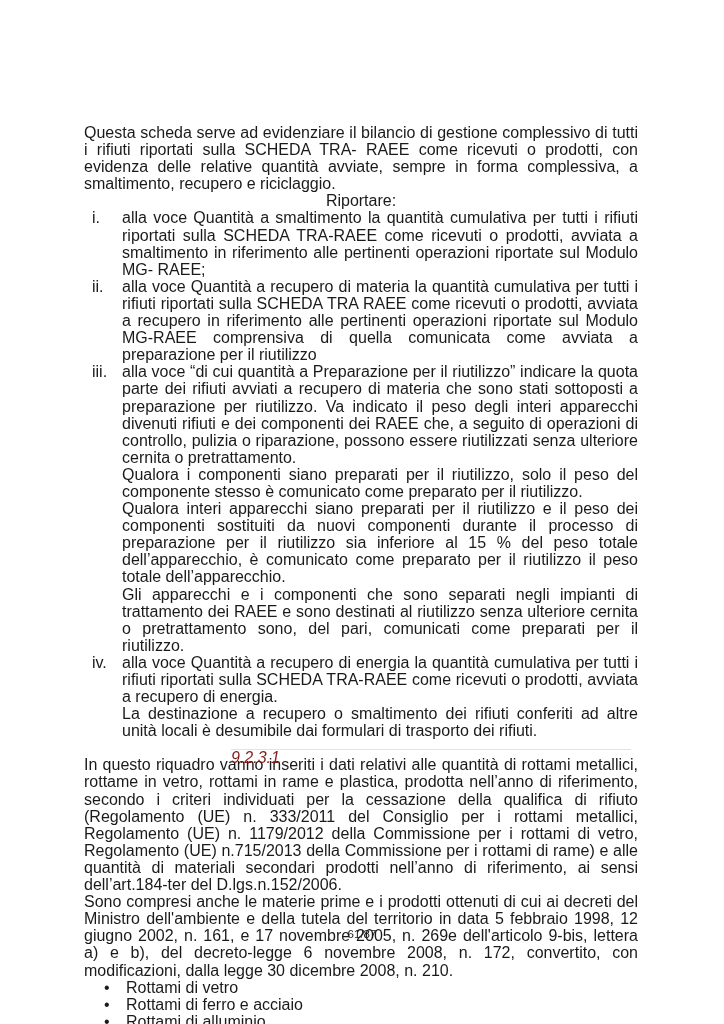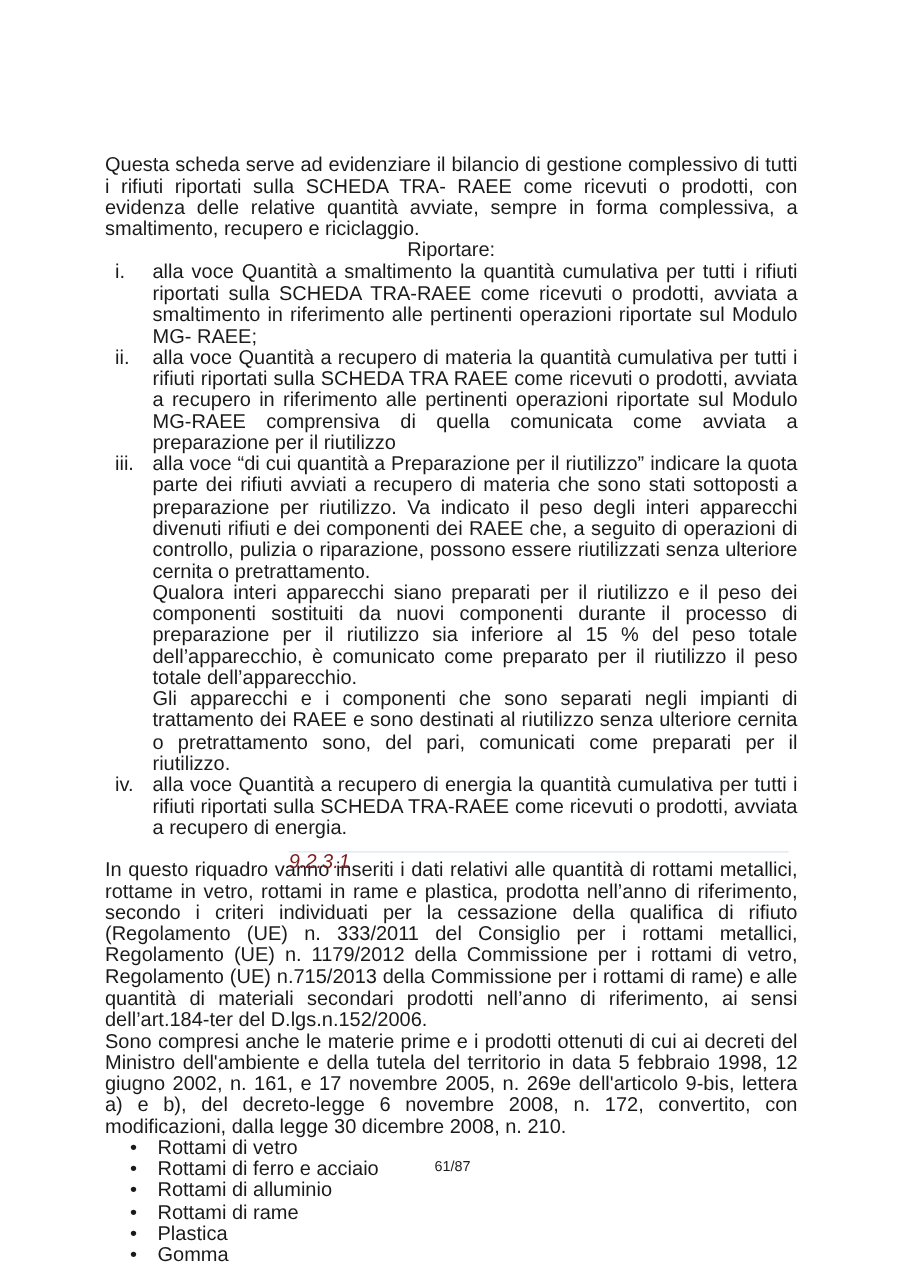--- a/index.html
+++ b/index.html
@@ -35,26 +35,28 @@
       <span class="num">i.</span>
       <p>alla voce Quantità a smaltimento la quantità cumulativa per tutti i rifiuti riportati sulla SCHEDA TRA-RAEE come ricevuti o prodotti, avviata a smaltimento in riferimento alle pertinenti operazioni riportate sul Modulo MG- RAEE;</p>
     </li>
     <li>
       <span class="num">ii.</span>
       <p>alla voce Quantità a recupero di materia la quantità cumulativa per tutti i rifiuti riportati sulla SCHEDA TRA RAEE come ricevuti o prodotti, avviata a recupero in riferimento alle pertinenti operazioni riportate sul Modulo MG-RAEE comprensiva di quella comunicata come avviata a preparazione per il riutilizzo</p>
     </li>
     <li>
       <span class="num">iii.</span>
       <p>alla voce “di cui quantità a Preparazione per il riutilizzo” indicare la quota parte dei rifiuti avviati a recupero di materia che sono stati sottoposti a preparazione per riutilizzo. Va indicato il peso degli interi apparecchi divenuti rifiuti e dei componenti dei RAEE che, a seguito di operazioni di controllo, pulizia o riparazione, possono essere riutilizzati senza ulteriore cernita o pretrattamento.</p>
+      <p>Qualora i componenti siano preparati per il riutilizzo, solo il peso del componente stesso è comunicato come preparato per il riutilizzo.</p>
       <p>Qualora interi apparecchi siano preparati per il riutilizzo e il peso dei componenti sostituiti da nuovi componenti durante il processo di preparazione per il riutilizzo sia inferiore al 15 % del peso totale dell’apparecchio, è comunicato come preparato per il riutilizzo il peso totale dell’apparecchio.</p>
       <p>Gli apparecchi e i componenti che sono separati negli impianti di trattamento dei RAEE e sono destinati al riutilizzo senza ulteriore cernita o pretrattamento sono, del pari, comunicati come preparati per il riutilizzo.</p>
     </li>
     <li>
       <span class="num">iv.</span>
       <p>alla voce Quantità a recupero di energia la quantità cumulativa per tutti i rifiuti riportati sulla SCHEDA TRA-RAEE come ricevuti o prodotti, avviata a recupero di energia.</p>
+      <p>La destinazione a recupero o smaltimento dei rifiuti conferiti ad altre unità locali è desumibile dai formulari di trasporto dei rifiuti.</p>
     </li>
   </ol>
 
   <div class="heading" style="color: #7f1d1d;">
     <span class="hnum">9.2.3.1</span>
   </div>
   <div class="heading-rule"></div>
 
   <p>In questo riquadro vanno inseriti i dati relativi alle quantità di rottami metallici, rottame in vetro, rottami in rame e plastica, prodotta nell’anno di riferimento, secondo i criteri individuati per la cessazione della qualifica di rifiuto (Regolamento (UE) n. 333/2011 del Consiglio per i rottami metallici, Regolamento (UE) n. 1179/2012 della Commissione per i rottami di vetro, Regolamento (UE) n.715/2013 della Commissione per i rottami di rame) e alle quantità di materiali secondari prodotti nell’anno di riferimento, ai sensi dell’art.184-ter del D.lgs.n.152/2006.</p>
   <p>Sono compresi anche le materie prime e i prodotti ottenuti di cui ai decreti del Ministro dell'ambiente e della tutela del territorio in data 5 febbraio 1998, 12 giugno 2002, n. 161, e 17 novembre 2005, n. 269e dell'articolo 9-bis, lettera a) e b), del decreto-legge 6 novembre 2008, n. 172, convertito, con modificazioni, dalla legge 30 dicembre 2008, n. 210.</p>

